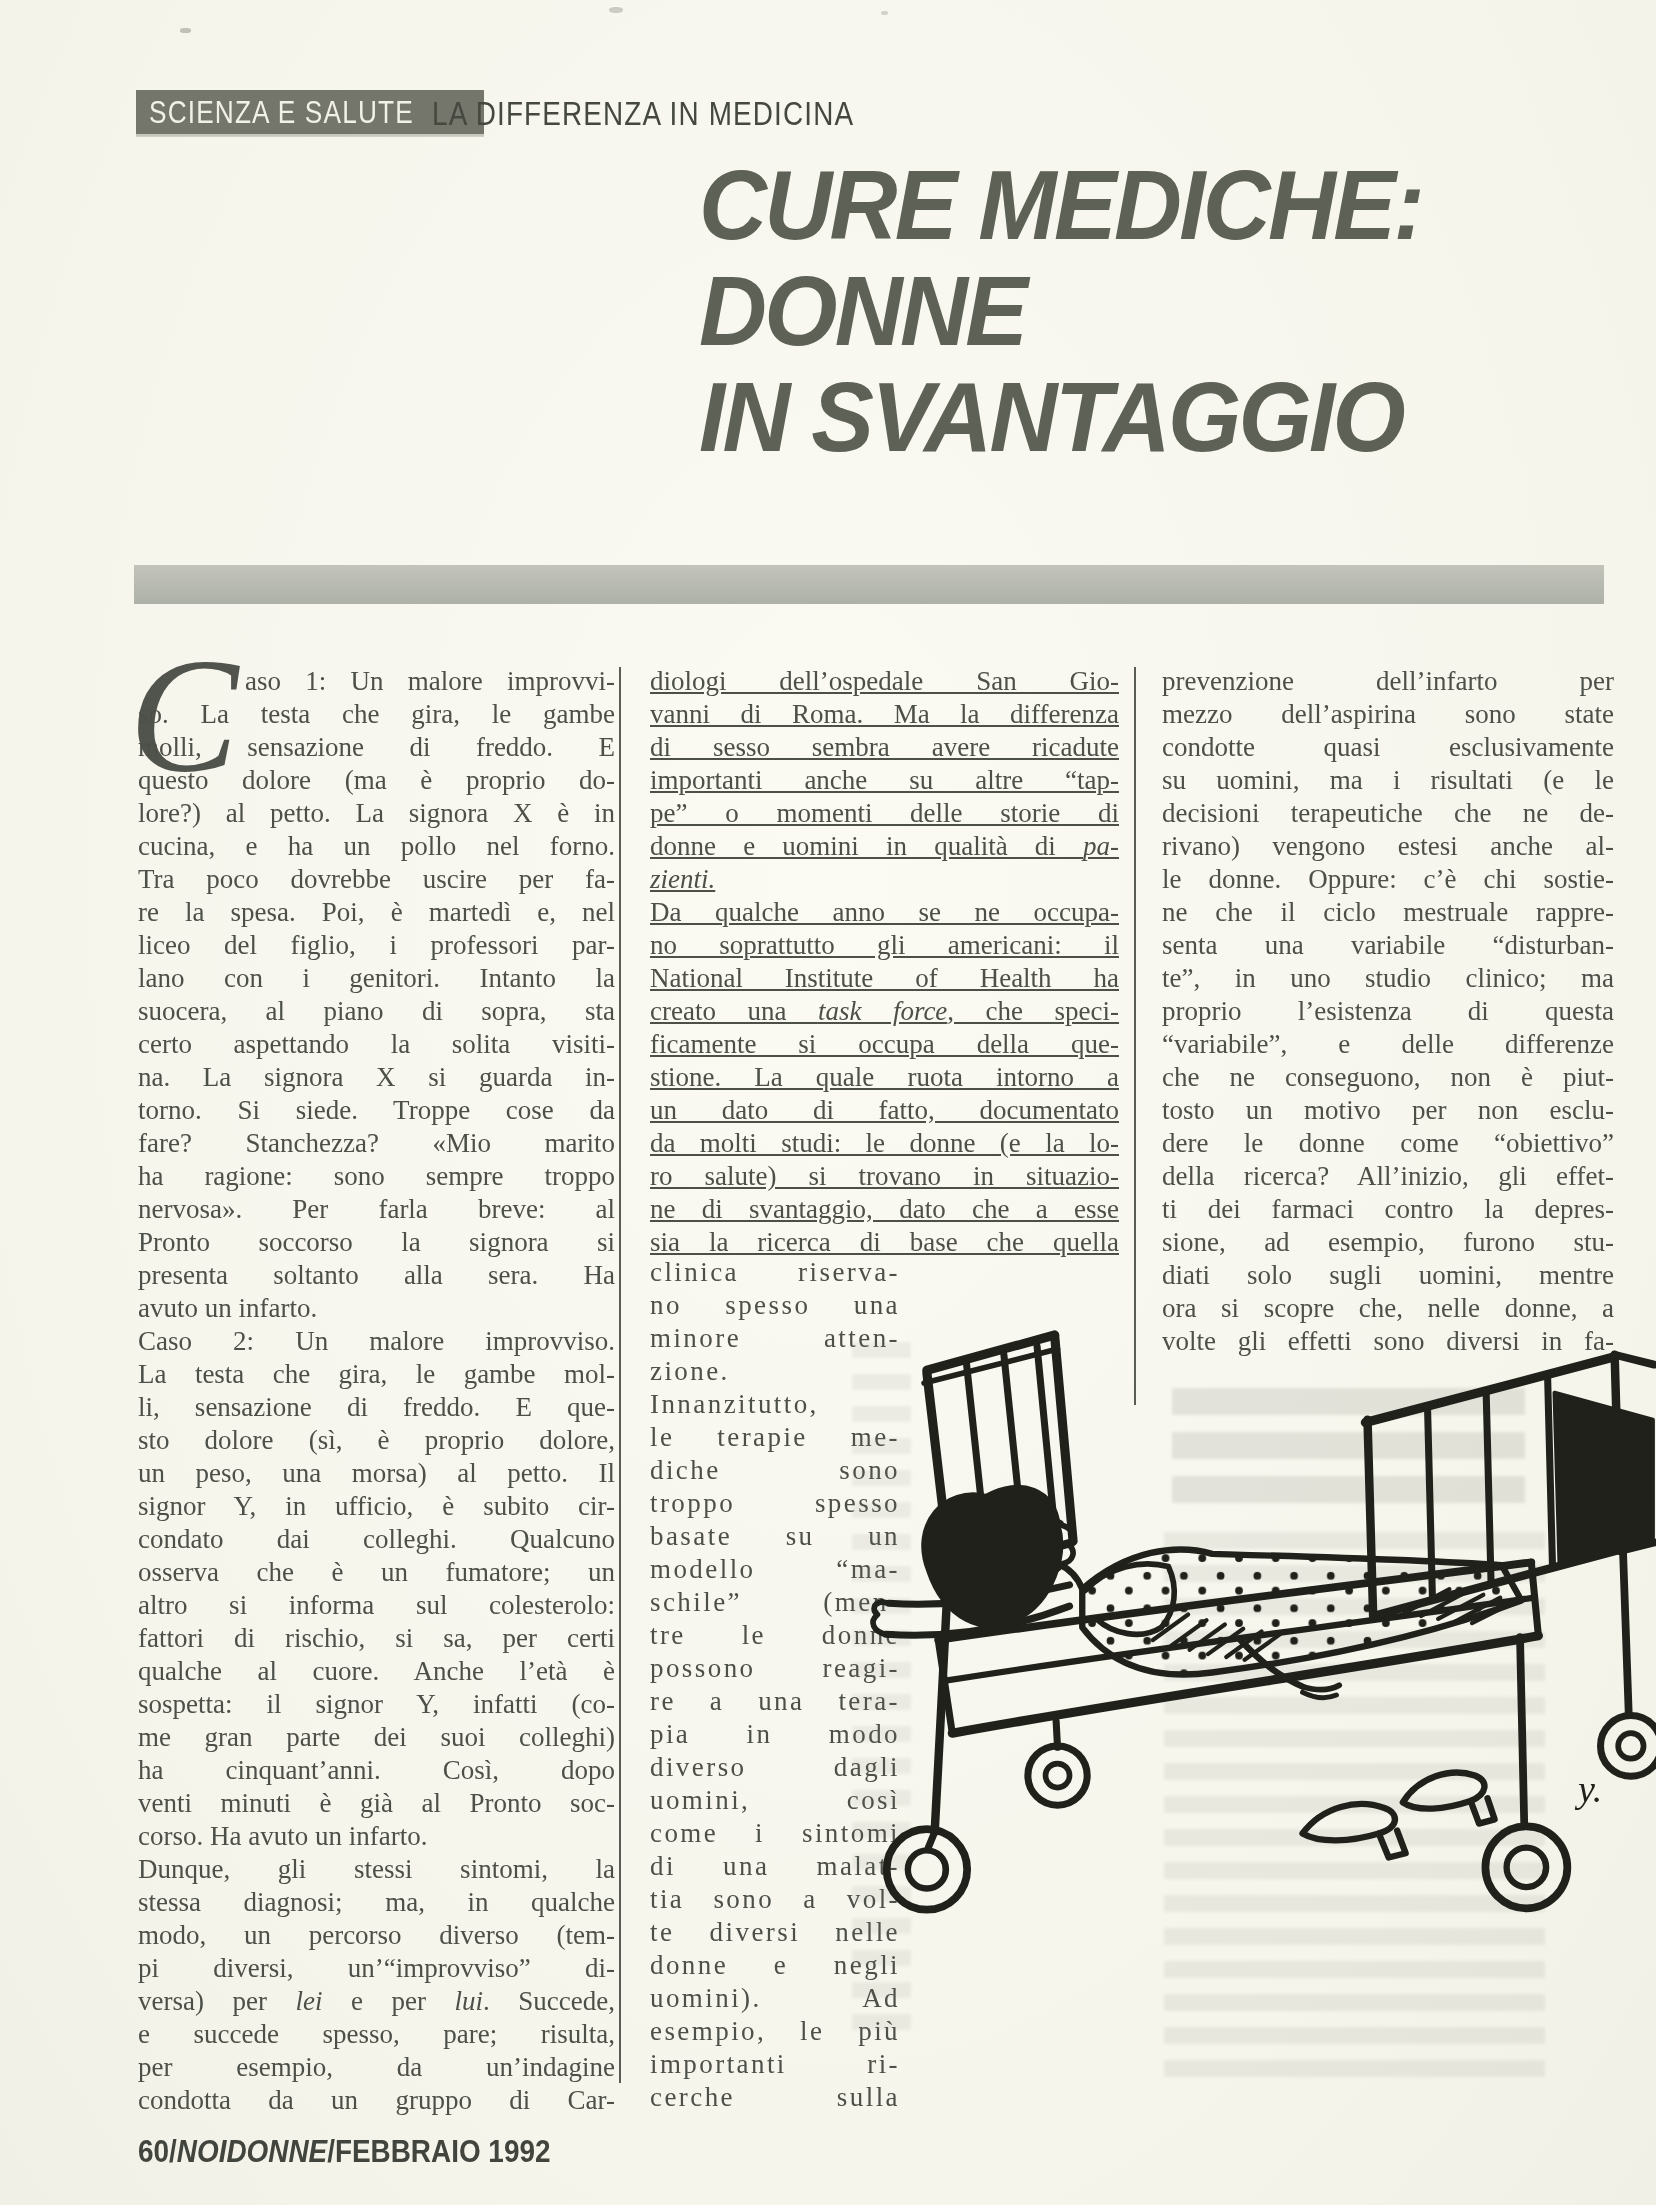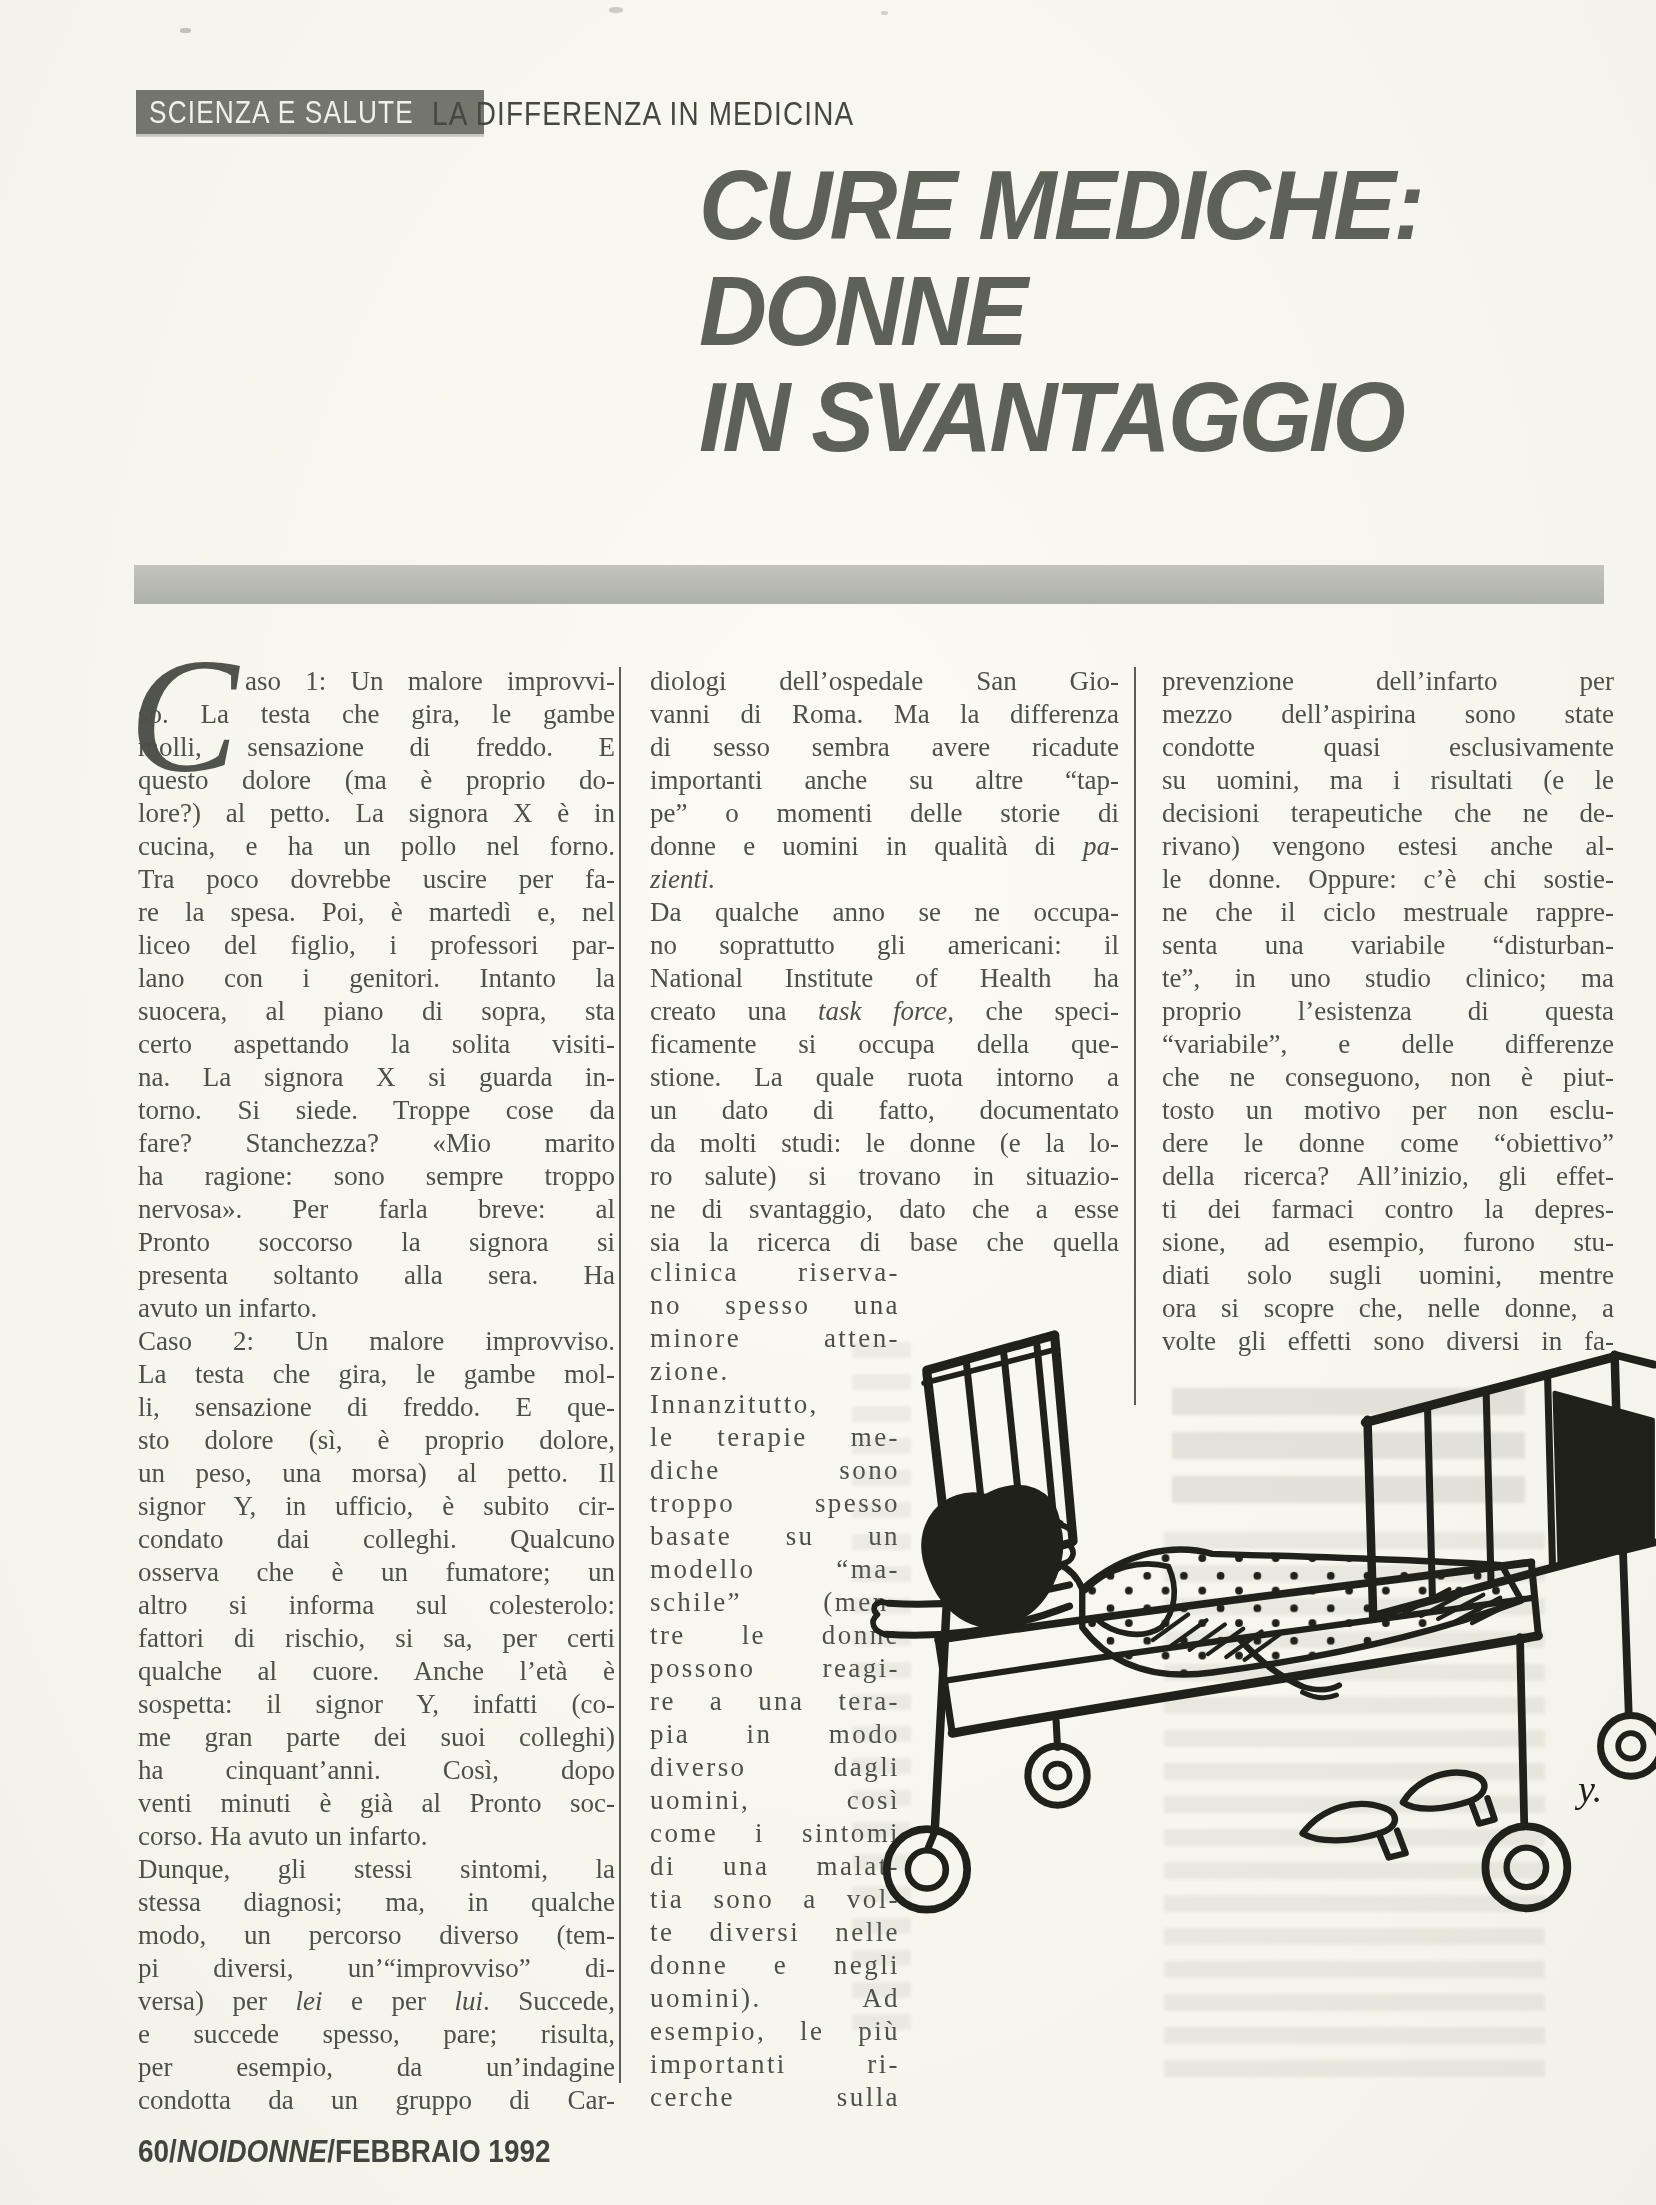--- a/index.html
+++ b/index.html
@@ -36,21 +36,21 @@
     position:absolute; left:134px; top:565px; width:1470px; height:39px;
     background:linear-gradient(to bottom,#c2c4bc,#aeb1a8);
   }
   
   .col{position:absolute; font-size:27px;}
   .ln{height:33px; line-height:33px; text-align:justify; text-align-last:justify; white-space:normal;}
   .ln.ragged{text-align-last:left;}
   .it{font-style:italic;}
   .col1{left:138px; top:665px; width:477px;}
   .col1 .ln:first-child{padding-left:107px;}
-  .col2w{left:650px; top:665px; width:469px;}
+  .col2w{left:650px; top:665px; width:469px;text-decoration:underline;}
   .col2n{left:650px; top:1256px; width:250px;}
   .col2n .ln{letter-spacing:.09em;}
   .col3{left:1162px; top:665px; width:452px;}
   .dropcap{
     position:absolute; left:129px; top:641px; font-size:164px; line-height:148px;
     font-style:italic; color:#51544c; font-family:"Liberation Serif", serif;
   }
   .vrule{position:absolute; width:2.1px; background:#5a5d55;}
   .vr1{left:619px; top:667px; height:1416px;}
   .vr2{left:1134px; top:667px; height:738px;}

